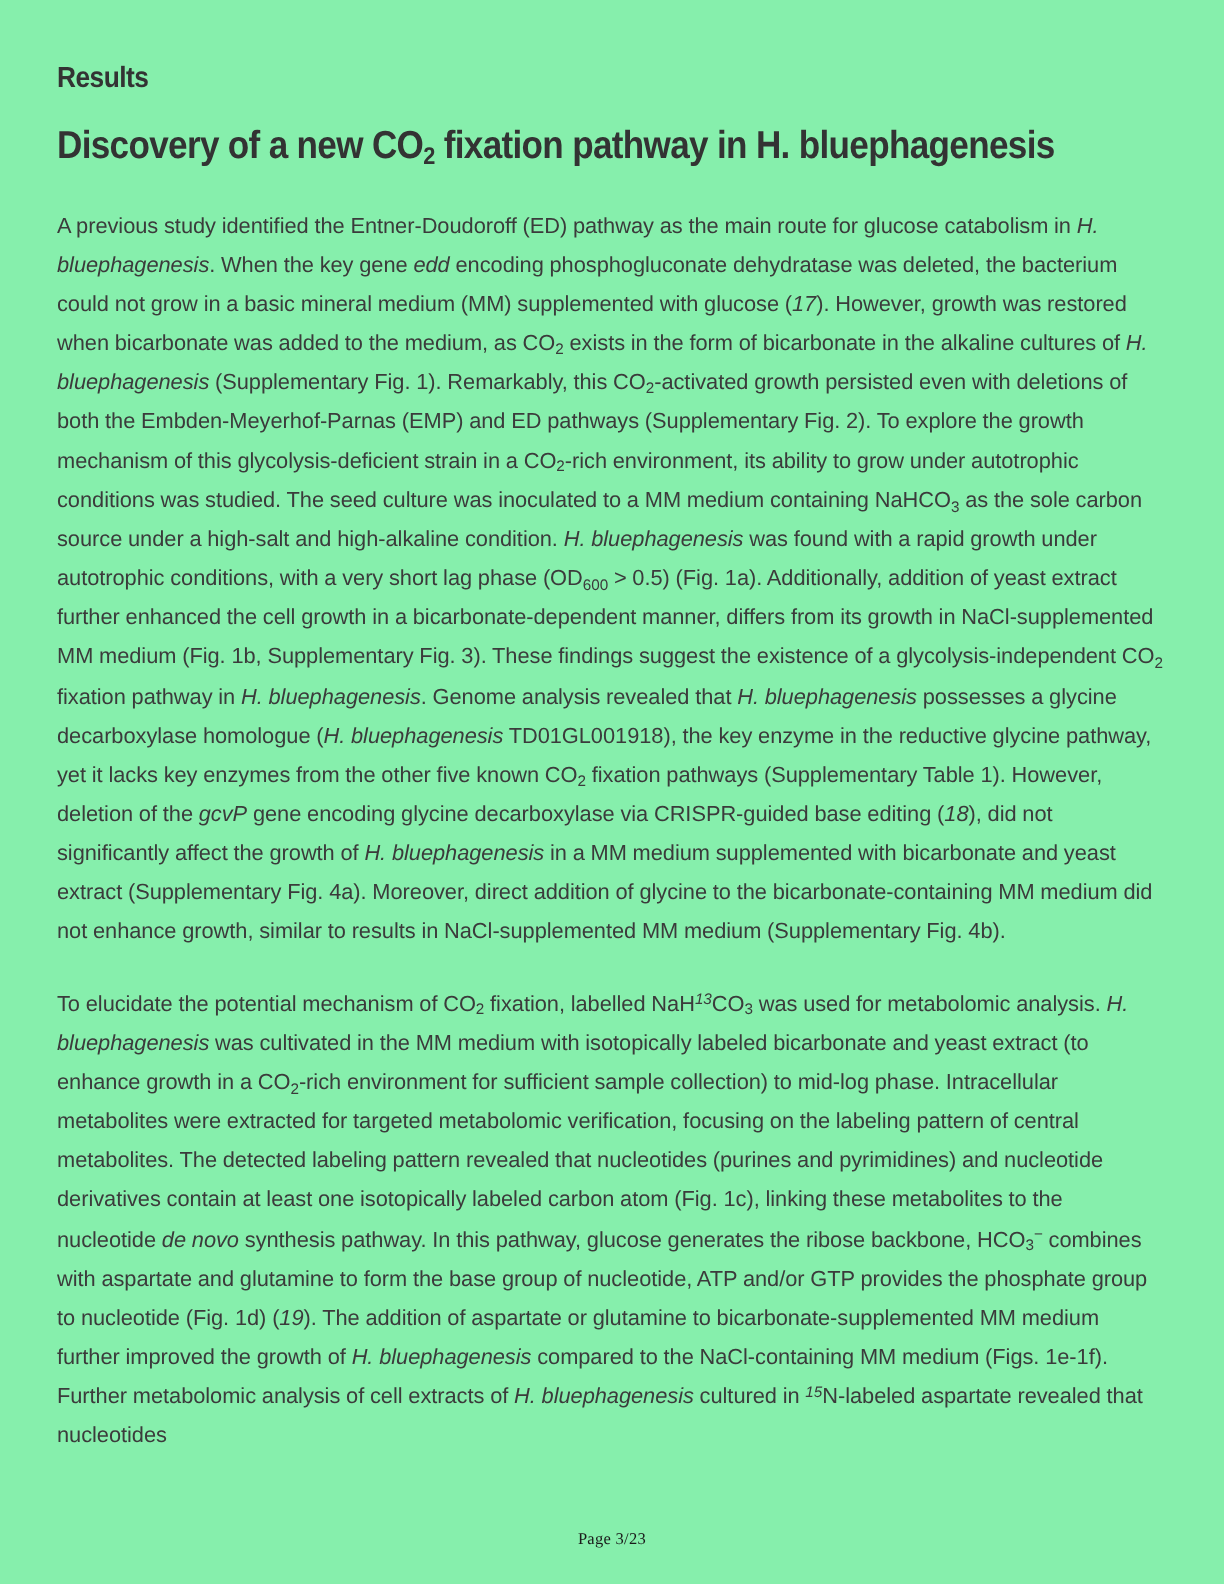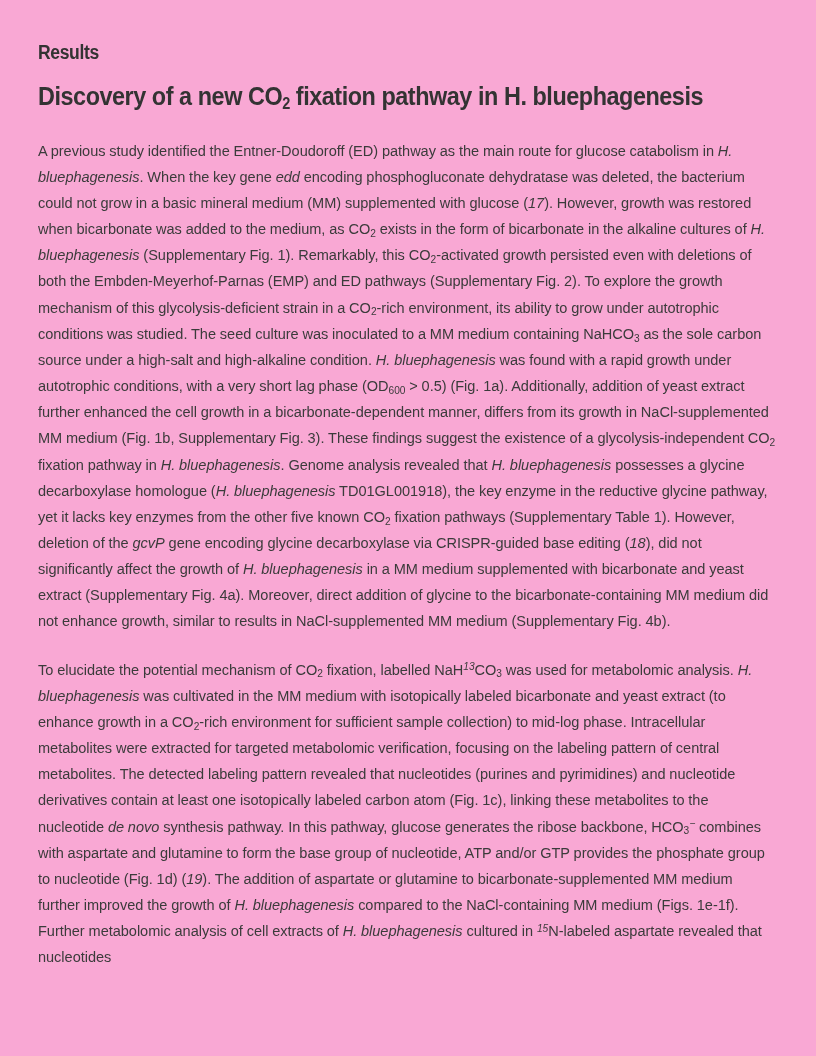--- a/index.html
+++ b/index.html
@@ -9,21 +9,21 @@
     background: #ffffff;
   }
   body {
     font-family: "Liberation Sans", sans-serif;
     color: #3a3a3a;
   }
   .page {
     position: relative;
     width: 816px;
     height: 1056px;
-    background: #f9a8d4;
+    background: #86efac;
     box-sizing: border-box;
     overflow: hidden;
   }
   .content {
     position: absolute;
     left: 38px;
     top: 42px;
     width: 740px;
   }
   .section-label {
@@ -108,14 +108,15 @@
 
     <h1 class="doc-title">
       <span>Discovery of a new CO</span><sub>2</sub><span> fixation pathway in H. bluephagenesis</span>
     </h1>
 
     <p class="body-par"><span>A previous study identified the Entner-Doudoroff (ED) pathway as the main route for glucose catabolism in </span><i>H. bluephagenesis</i><span>. When the key gene </span><i>edd</i><span> encoding phosphogluconate dehydratase was deleted, the bacterium could not grow in a basic mineral medium (MM) supplemented with glucose (</span><i>17</i><span>). However, growth was restored when bicarbonate was added to the medium, as CO</span><sub>2</sub><span> exists in the form of bicarbonate in the alkaline cultures of </span><i>H. bluephagenesis</i><span> (Supplementary Fig. 1). Remarkably, this CO</span><sub>2</sub><span>-activated growth persisted even with deletions of both the Embden-Meyerhof-Parnas (EMP) and ED pathways (Supplementary Fig. 2). To explore the growth mechanism of this glycolysis-deficient strain in a CO</span><sub>2</sub><span>-rich environment, its ability to grow under autotrophic conditions was studied. The seed culture was inoculated to a MM medium containing NaHCO</span><sub>3</sub><span> as the sole carbon source under a high-salt and high-alkaline condition. </span><i>H. bluephagenesis</i><span> was found with a rapid growth under autotrophic conditions, with a very short lag phase (OD</span><sub>600</sub><span> &gt; 0.5) (Fig. 1a). Additionally, addition of yeast extract further enhanced the cell growth in a bicarbonate-dependent manner, differs from its growth in NaCl-supplemented MM medium (Fig. 1b, Supplementary Fig. 3). These findings suggest the existence of a glycolysis-independent CO</span><sub>2</sub><span> fixation pathway in </span><i>H. bluephagenesis</i><span>. Genome analysis revealed that </span><i>H. bluephagenesis</i><span> possesses a glycine decarboxylase homologue (</span><i>H. bluephagenesis</i><span> TD01GL001918), the key enzyme in the reductive glycine pathway, yet it lacks key enzymes from the other five known CO</span><sub>2</sub><span> fixation pathways (Supplementary Table 1). However, deletion of the </span><i>gcvP</i><span> gene encoding glycine decarboxylase via CRISPR-guided base editing (</span><i>18</i><span>), did not significantly affect the growth of </span><i>H. bluephagenesis</i><span> in a MM medium supplemented with bicarbonate and yeast extract (Supplementary Fig. 4a). Moreover, direct addition of glycine to the bicarbonate-containing MM medium did not enhance growth, similar to results in NaCl-supplemented MM medium (Supplementary Fig. 4b).</span></p>
     <p class="body-par"><span>To elucidate the potential mechanism of CO</span><sub>2</sub><span> fixation, labelled NaH</span><sup>13</sup><span>CO</span><sub>3</sub><span> was used for metabolomic analysis. </span><i>H. bluephagenesis</i><span> was cultivated in the MM medium with isotopically labeled bicarbonate and yeast extract (to enhance growth in a CO</span><sub>2</sub><span>-rich environment for sufficient sample collection) to mid-log phase. Intracellular metabolites were extracted for targeted metabolomic verification, focusing on the labeling pattern of central metabolites. The detected labeling pattern revealed that nucleotides (purines and pyrimidines) and nucleotide derivatives contain at least one isotopically labeled carbon atom (Fig. 1c), linking these metabolites to the nucleotide </span><i>de novo</i><span> synthesis pathway. In this pathway, glucose generates the ribose backbone, HCO</span><sub>3</sub><sup>−</sup><span> combines with aspartate and glutamine to form the base group of nucleotide, ATP and/or GTP provides the phosphate group to nucleotide (Fig. 1d) (</span><i>19</i><span>). The addition of aspartate or glutamine to bicarbonate-supplemented MM medium further improved the growth of </span><i>H. bluephagenesis</i><span> compared to the NaCl-containing MM medium (Figs. 1e-1f). Further metabolomic analysis of cell extracts of </span><i>H. bluephagenesis</i><span> cultured in </span><sup>15</sup><span>N-labeled aspartate revealed that nucleotides</span></p>
 
   </div>
 
+  <div class="footer">Page 3/23</div>
 
 </div>
 
 </body></html>

